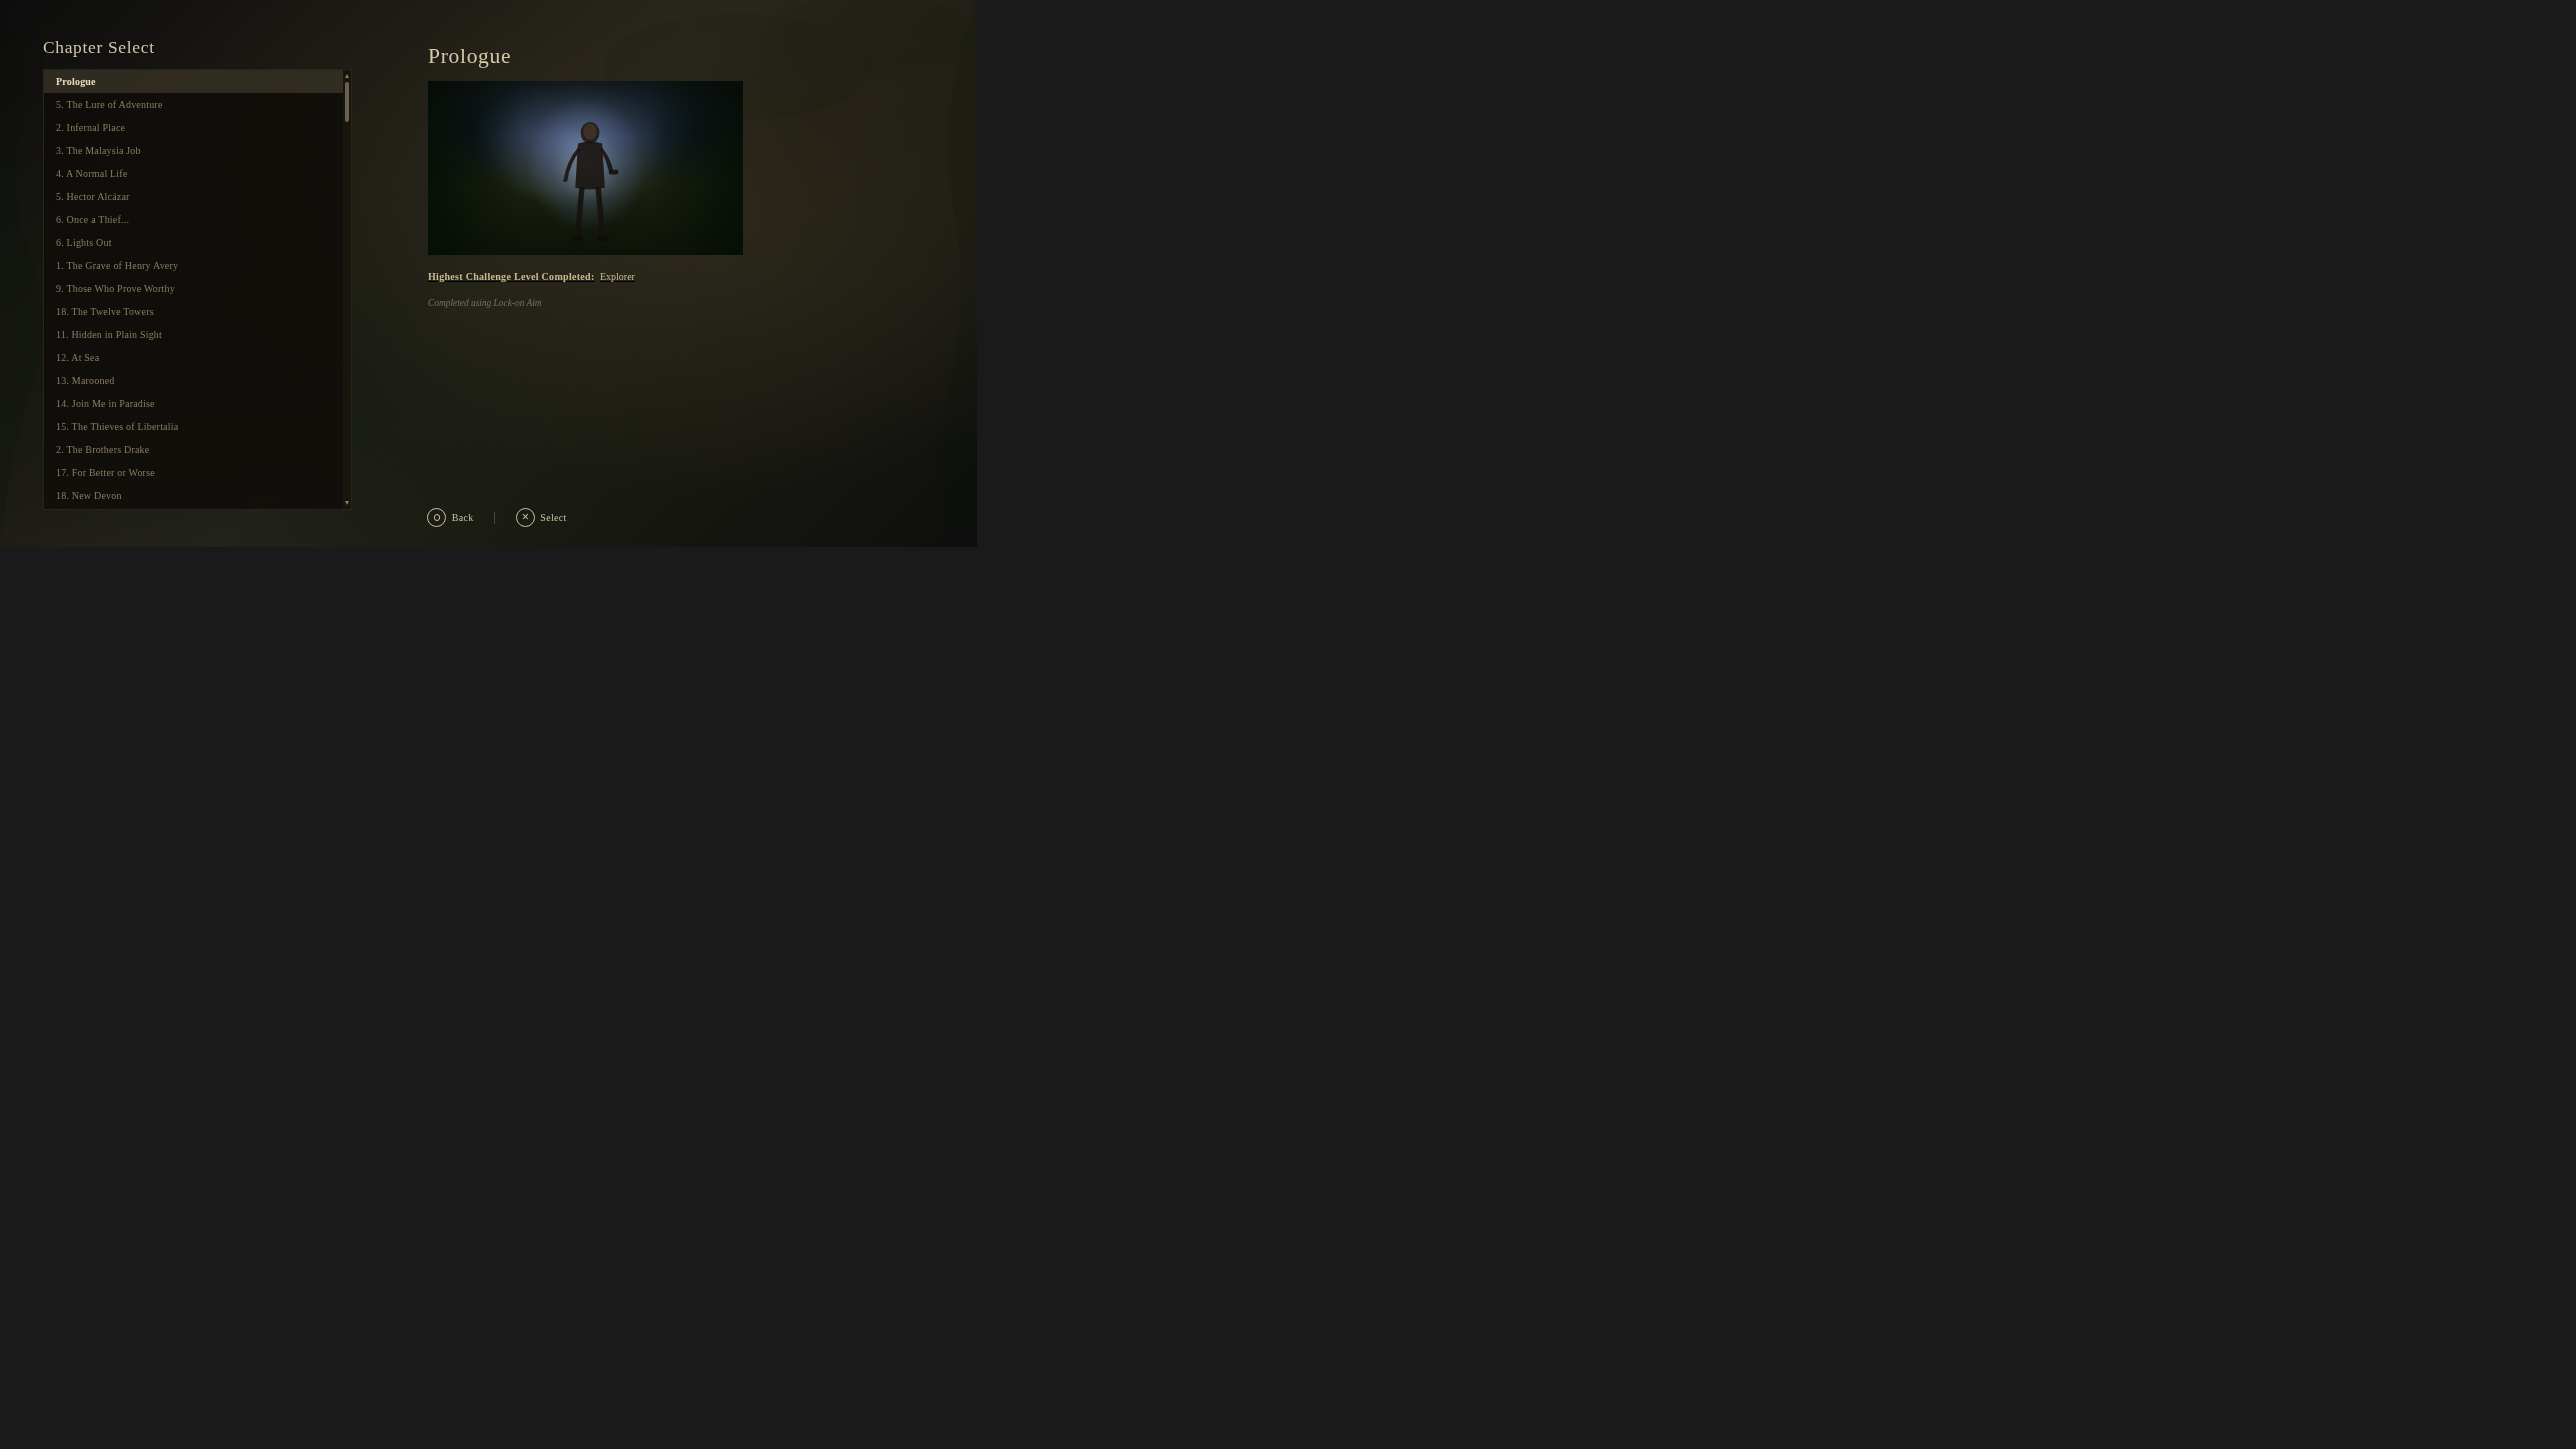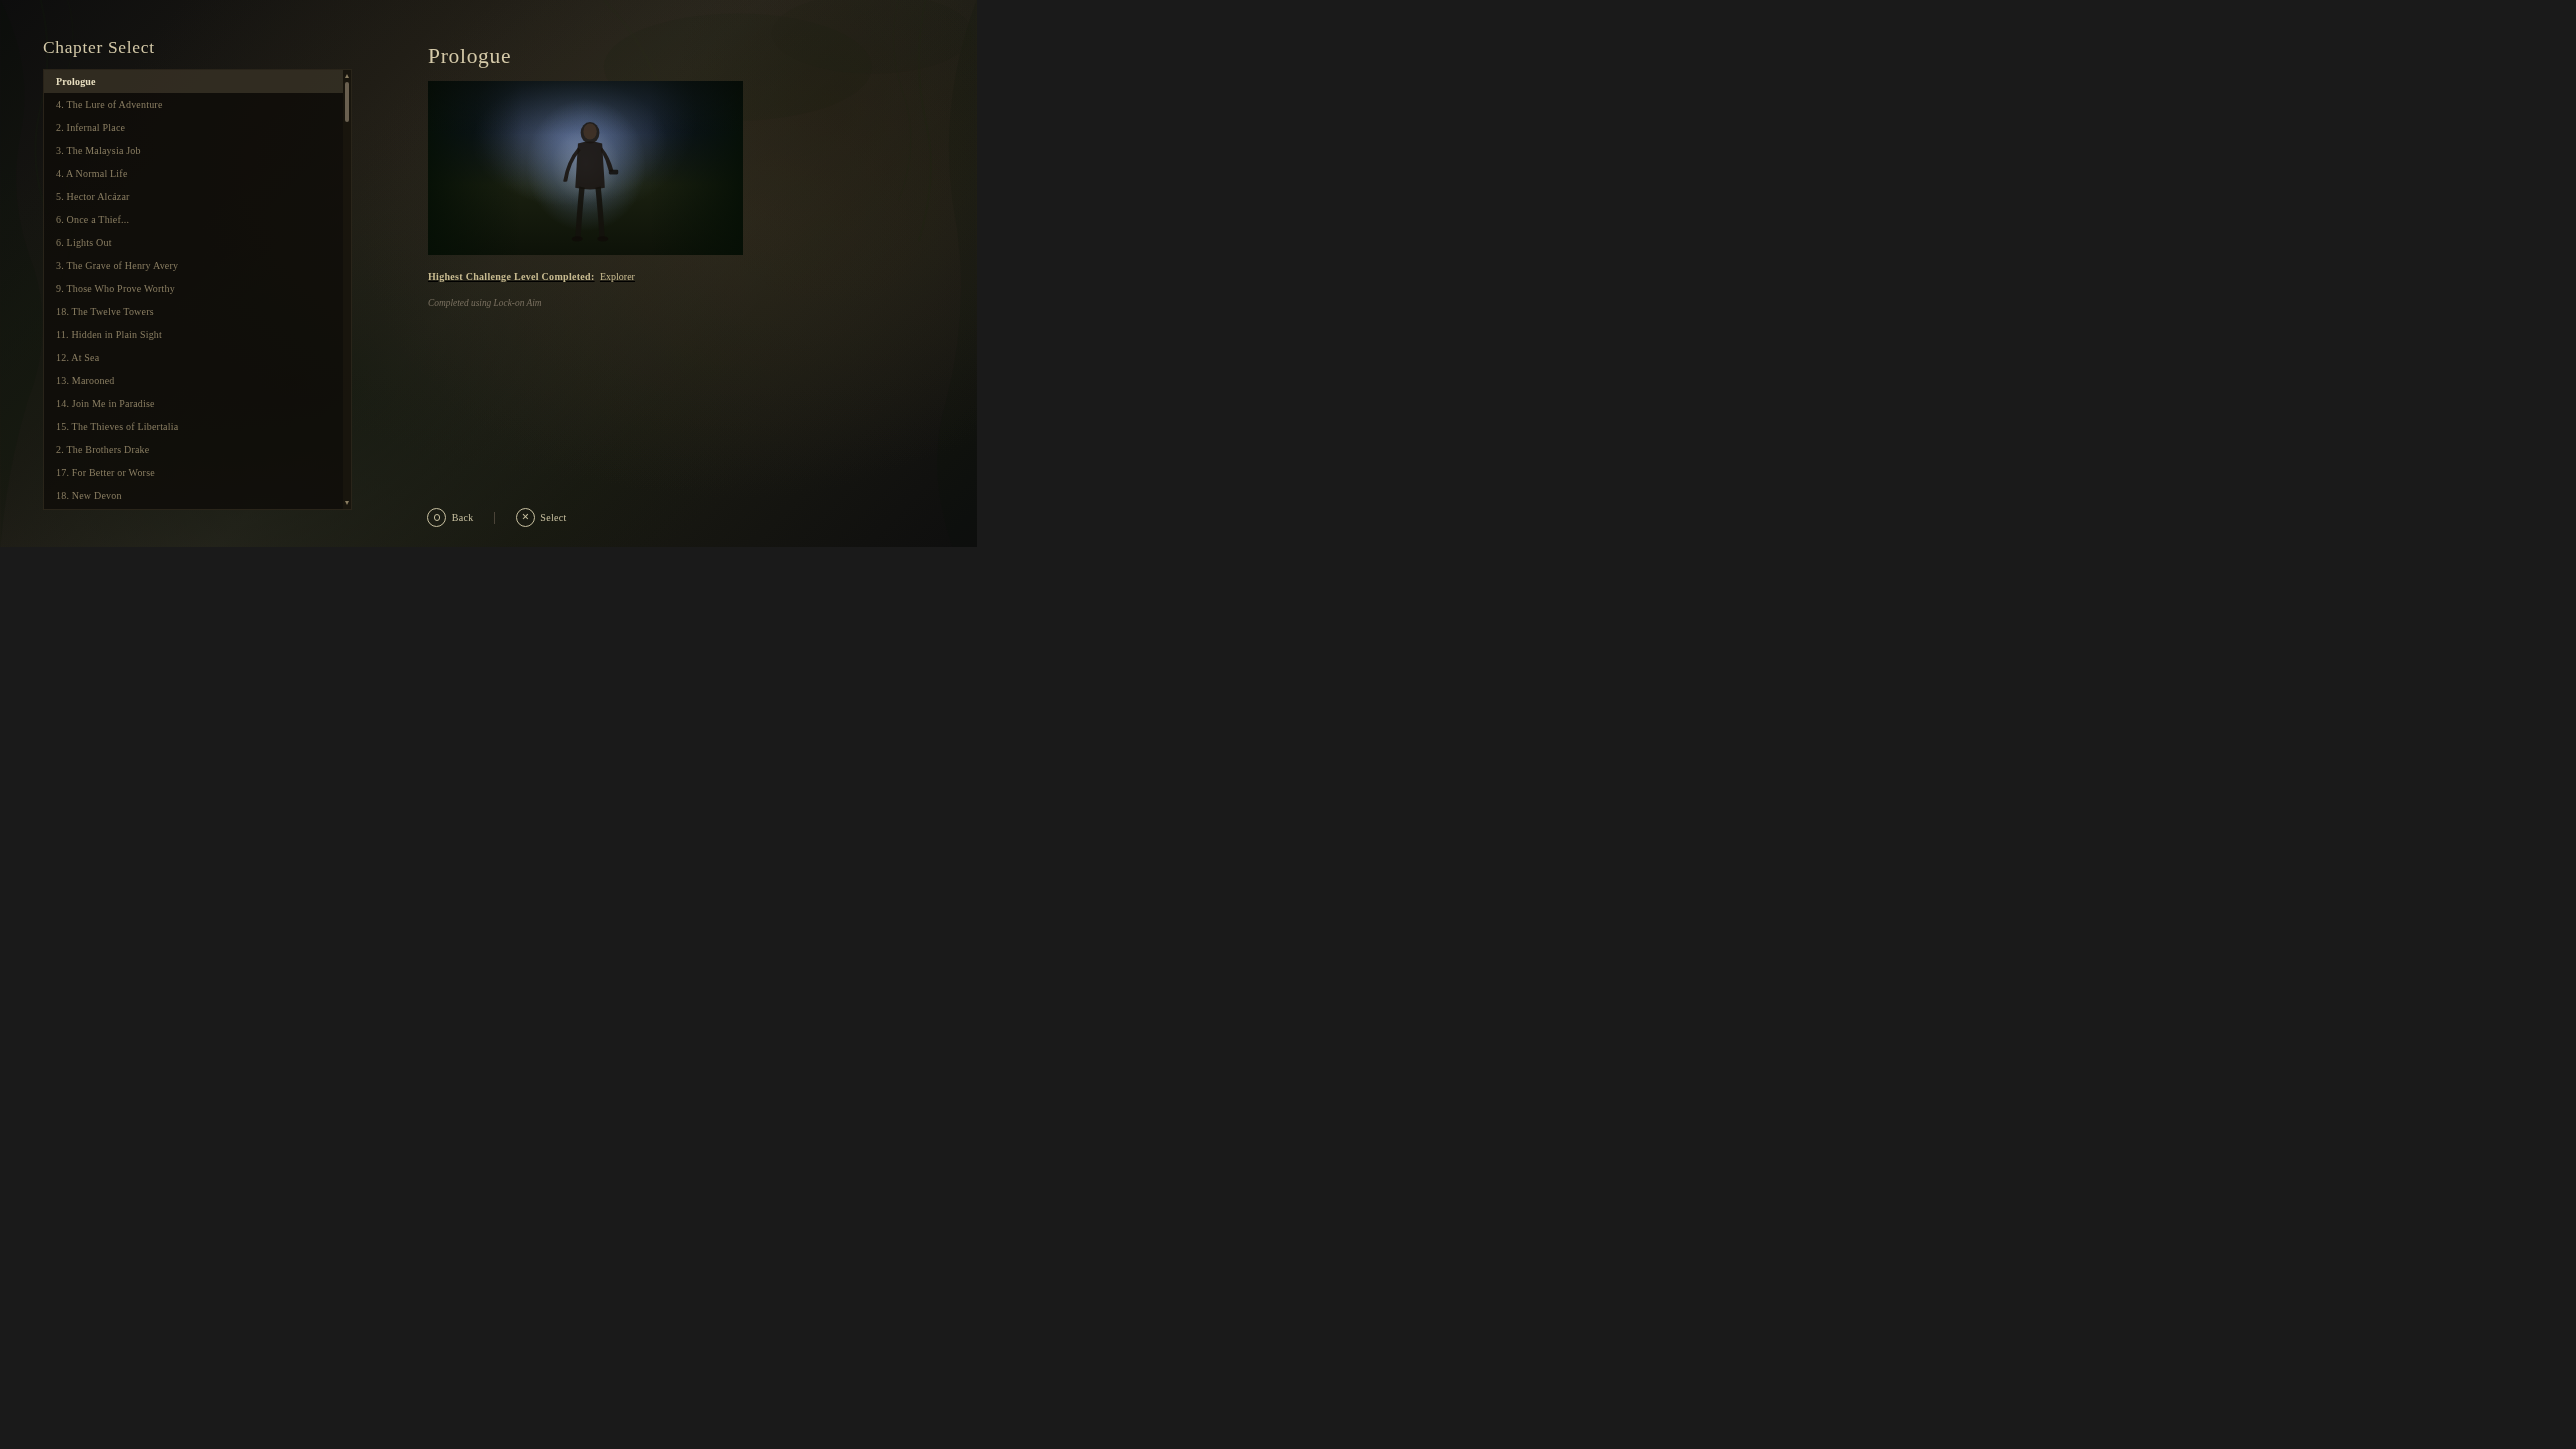--- a/index.html
+++ b/index.html
@@ -333,28 +333,28 @@
 <div class="main-container">
 
   <div class="left-panel">
 
     <h1 class="screen-title">Chapter Select</h1>
 
     <div class="chapter-list-wrapper">
 
       <div class="chapter-list" id="chapter-list">
       <div class="chapter-item selected">Prologue</div>
-          <div class="chapter-item">4. The Lure of Adventure</div>
+          <div class="chapter-item">5. The Lure of Adventure</div>
           <div class="chapter-item">2. Infernal Place</div>
           <div class="chapter-item">3. The Malaysia Job</div>
           <div class="chapter-item">4. A Normal Life</div>
           <div class="chapter-item">5. Hector Alcázar</div>
           <div class="chapter-item">6. Once a Thief...</div>
           <div class="chapter-item">6. Lights Out</div>
-          <div class="chapter-item">3. The Grave of Henry Avery</div>
+          <div class="chapter-item">1. The Grave of Henry Avery</div>
           <div class="chapter-item">9. Those Who Prove Worthy</div>
           <div class="chapter-item">18. The Twelve Towers</div>
           <div class="chapter-item">11. Hidden in Plain Sight</div>
           <div class="chapter-item">12. At Sea</div>
           <div class="chapter-item">13. Marooned</div>
           <div class="chapter-item">14. Join Me in Paradise</div>
           <div class="chapter-item">15. The Thieves of Libertalia</div>
           <div class="chapter-item">2. The Brothers Drake</div>
           <div class="chapter-item">17. For Better or Worse</div>
           <div class="chapter-item">18. New Devon</div>

